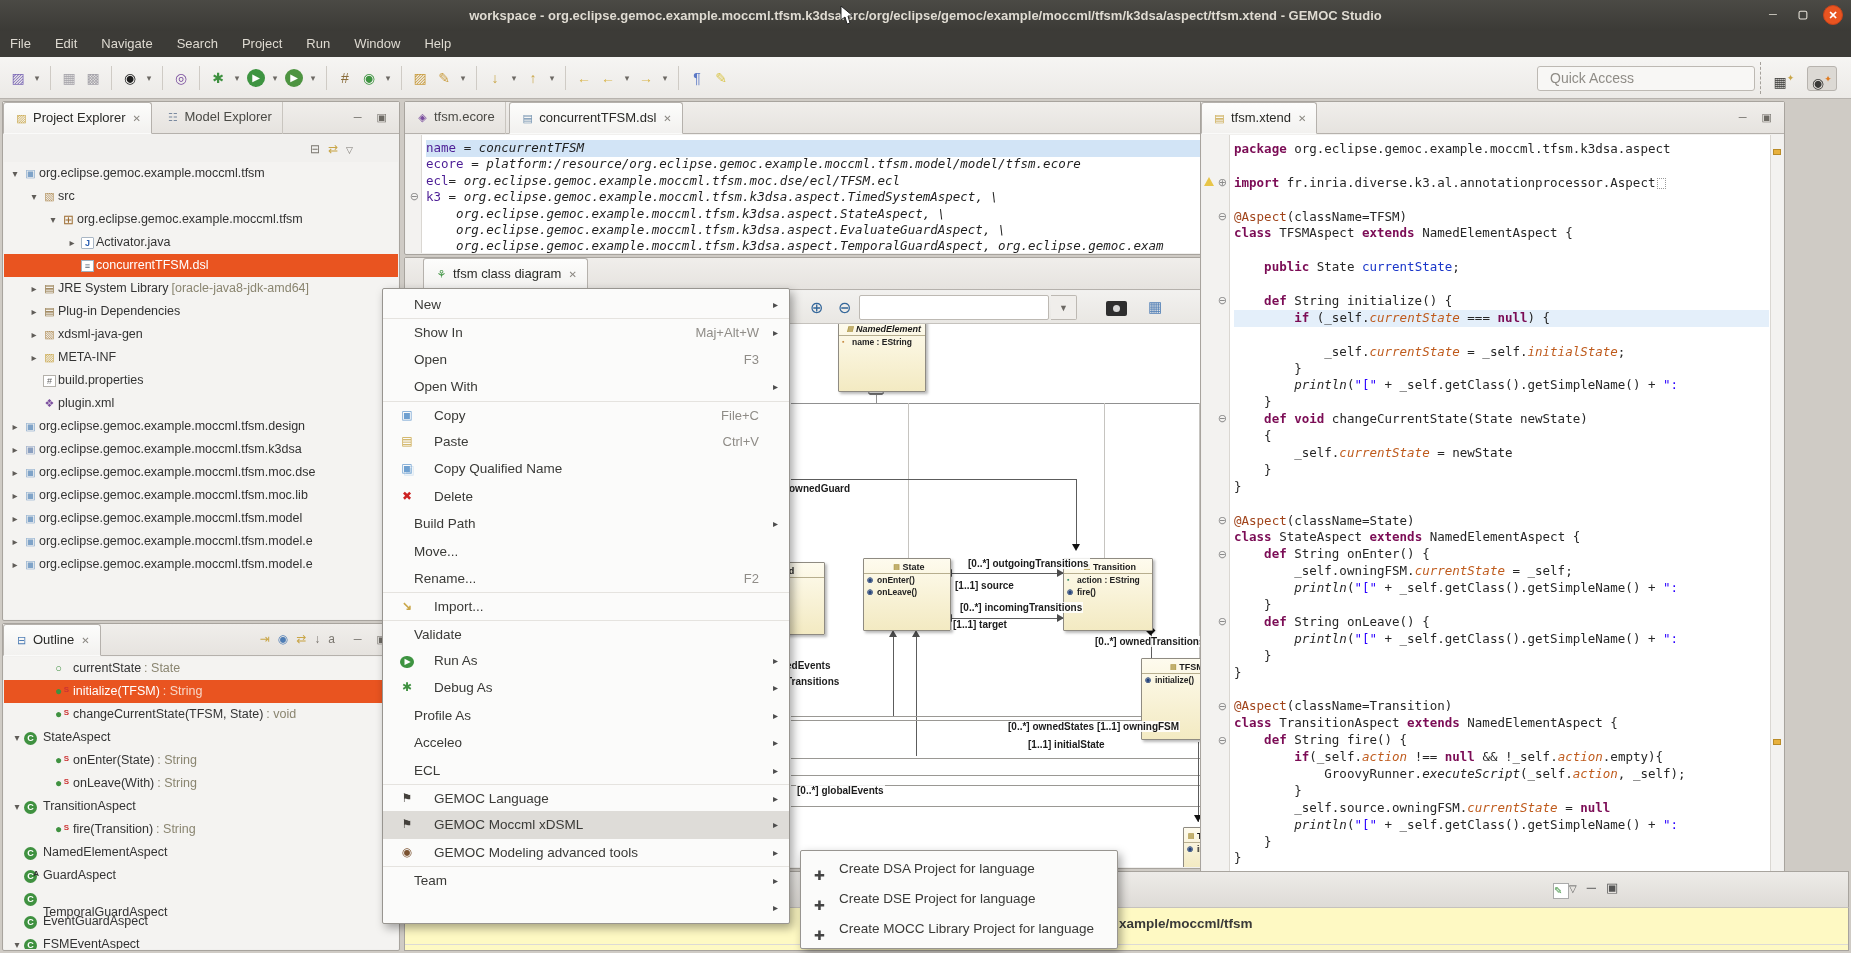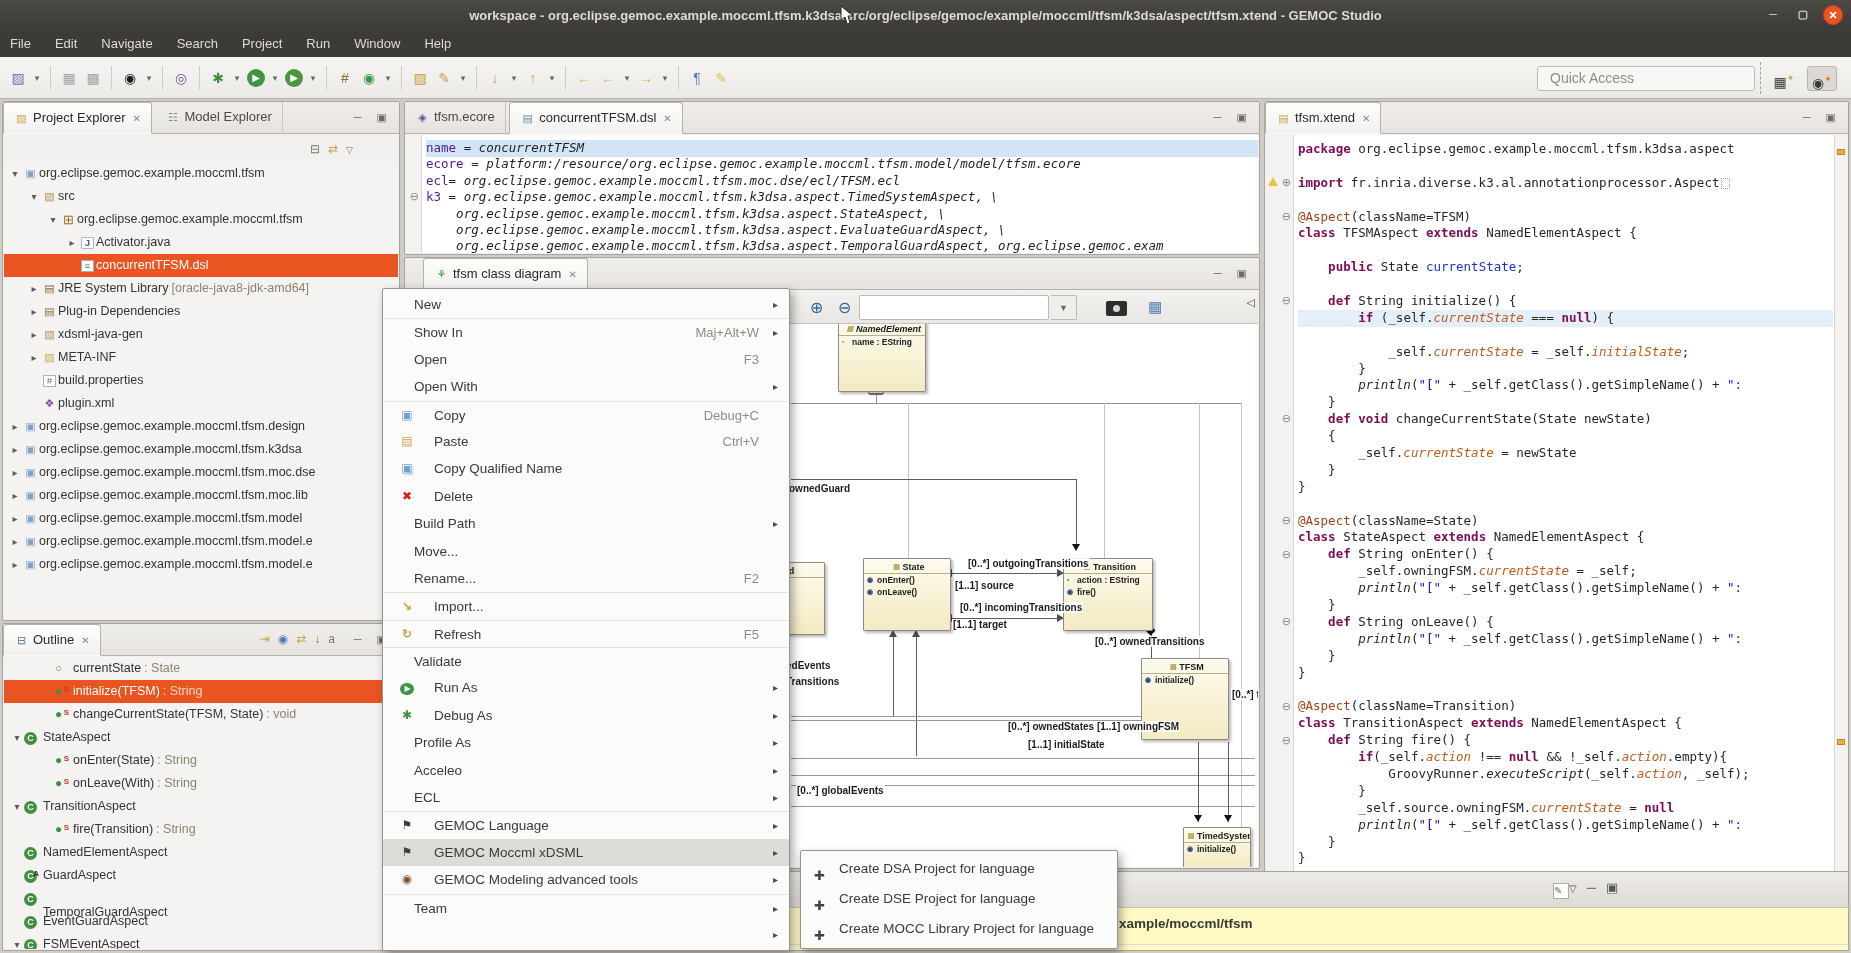--- a/index.html
+++ b/index.html
@@ -484,21 +484,21 @@
         <span class="dlab" style="left: 688px; top: 312px;">[0..*] ownedTransitions</span>
         <span class="dlab" style="left: 601px; top: 397px;">[0..*] ownedStates [1..1] owningFSM</span>
         <span class="dlab" style="left: 621px; top: 415px;">[1..1] initialState</span>
         <span class="dlab" style="left: 390px; top: 461px;">[0..*] globalEvents</span>
         <span class="dlab" style="left: 825px; top: 365px;">[0..*] tfsms</span>
         <span class="dlab" style="left: 379px; top: 336px;">edEvents</span>
         <span class="dlab" style="left: 379px; top: 352px;">Transitions</span>
       </div>
   </div>
 
-  <div class="panel" style="left:1264px;top:101px;width:585px;height:824px">
+  <div class="panel" style="left:1200px;top:101px;width:585px;height:824px">
     <div class="tabrow">
       <span class="tab active"><span class="tabicon" style="color:#C9A648">▤</span><span>tfsm.xtend</span><span class="tclose">✕</span></span>
       <span class="minmax">─ ▣</span>
     </div>
     <div class="edbody" style="top:33px" id="xted">
       <div class="ruler" id="xtruler">
           <span class="rmark" style="top: 41.8px; right: 2px;">⊕</span>
           <span class="warn" style="top: 41.8px; left: 2px;"></span>
           <span class="rmark" style="top: 75.6px; right: 2px;">⊖</span>
           <span class="rmark" style="top: 160.1px; right: 2px;">⊖</span>
@@ -523,29 +523,28 @@
   <div class="bpbody">
     <span class="bppath">xample/moccml/tfsm</span>
     <span class="bpline"></span>
   </div>
 
   <div class="ctxmenu" id="ctxmenu">
       <div class="mrow"><span>New</span><span class="marrow">▸</span></div>
       <div class="mrow grp"><span>Show In</span><span class="mshort">Maj+Alt+W</span><span class="marrow">▸</span></div>
       <div class="mrow"><span>Open</span><span class="mshort">F3</span></div>
       <div class="mrow"><span>Open With</span><span class="marrow">▸</span></div>
-      <div class="mrow hasic grp"><span class="mico mi-copy"></span><span>Copy</span><span class="mshort">Debug+C</span></div>
+      <div class="mrow hasic grp"><span class="mico mi-copy"></span><span>Copy</span><span class="mshort">File+C</span></div>
       <div class="mrow hasic"><span class="mico mi-paste"></span><span>Paste</span><span class="mshort">Ctrl+V</span></div>
       <div class="mrow hasic"><span class="mico mi-copyq"></span><span>Copy Qualified Name</span></div>
       <div class="mrow hasic"><span class="mico mi-delete"></span><span>Delete</span></div>
       <div class="mrow"><span>Build Path</span><span class="marrow">▸</span></div>
       <div class="mrow"><span>Move...</span></div>
       <div class="mrow"><span>Rename...</span><span class="mshort">F2</span></div>
       <div class="mrow hasic grp"><span class="mico mi-import"></span><span>Import...</span></div>
-      <div class="mrow hasic grp"><span class="mico mi-refresh"></span><span>Refresh</span><span class="mshort">F5</span></div>
       <div class="mrow grp"><span>Validate</span></div>
       <div class="mrow hasic"><span class="mico mi-run"></span><span>Run As</span><span class="marrow">▸</span></div>
       <div class="mrow hasic"><span class="mico mi-debug"></span><span>Debug As</span><span class="marrow">▸</span></div>
       <div class="mrow"><span>Profile As</span><span class="marrow">▸</span></div>
       <div class="mrow"><span>Acceleo</span><span class="marrow">▸</span></div>
       <div class="mrow"><span>ECL</span><span class="marrow">▸</span></div>
       <div class="mrow hasic grp"><span class="mico mi-gemoc"></span><span>GEMOC Language</span><span class="marrow">▸</span></div>
       <div class="mrow hasic hl"><span class="mico mi-gemoc"></span><span>GEMOC Moccml xDSML</span><span class="marrow">▸</span></div>
       <div class="mrow hasic"><span class="mico mi-gemoc2"></span><span>GEMOC Modeling advanced tools</span><span class="marrow">▸</span></div>
       <div class="mrow grp"><span>Team</span><span class="marrow">▸</span></div>

